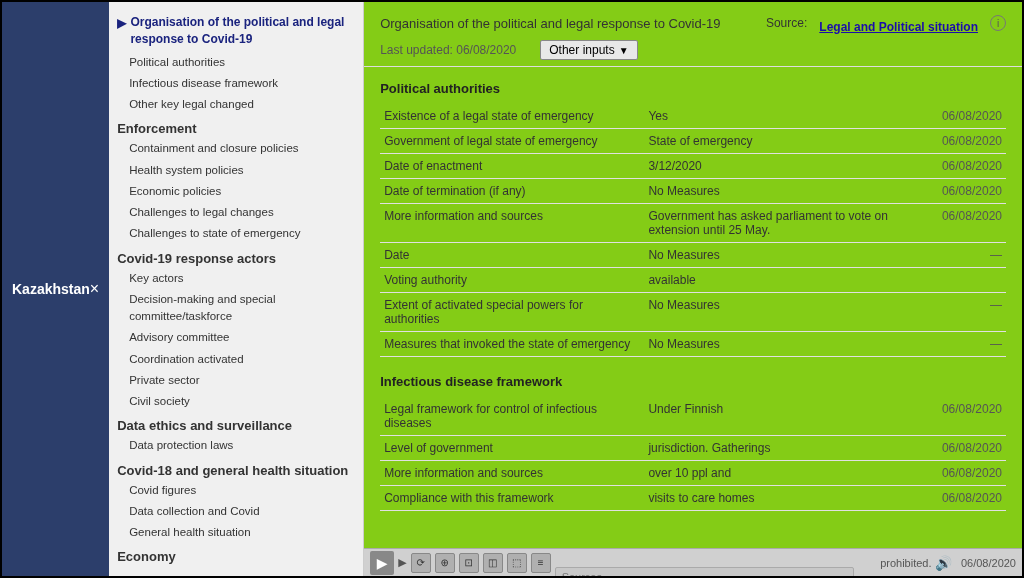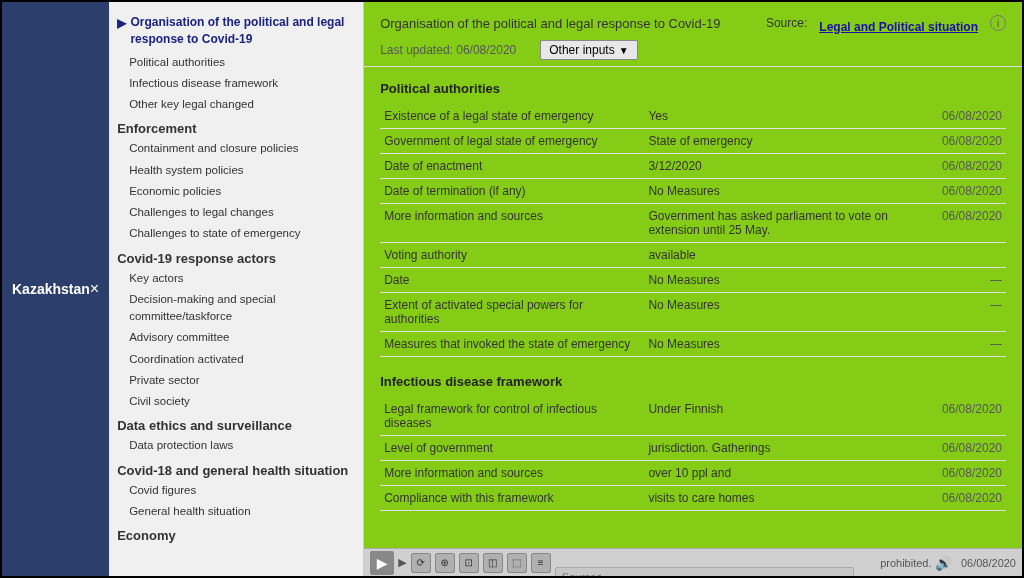--- a/index.html
+++ b/index.html
@@ -77,20 +77,21 @@
       <div class="sidebar-subitem">Advisory committee</div>
       <div class="sidebar-subitem">Coordination activated</div>
       <div class="sidebar-subitem">Private sector</div>
       <div class="sidebar-subitem">Civil society</div>
 
       <div class="sidebar-section-title">Data ethics and surveillance</div>
       <div class="sidebar-subitem">Data protection laws</div>
 
       <div class="sidebar-section-title">Covid-18 and general health situation</div>
       <div class="sidebar-subitem">Covid figures</div>
+      <div class="sidebar-subitem">Data collection and Covid</div>
       <div class="sidebar-subitem">General health situation</div>
 
       <div class="sidebar-section-title">Economy</div>
     </div>
 
     <div class="main">
       <div class="main-header">
         <div class="main-header-top">
           <span class="main-header-title">Organisation of the political and legal response to Covid-19</span>
           <div class="source-area">
@@ -132,28 +133,28 @@
                 <td>Date of termination (if any)</td>
                 <td>No Measures</td>
                 <td>06/08/2020</td>
               </tr>
               <tr>
                 <td>More information and sources</td>
                 <td>Government has asked parliament to vote on extension until 25 May.</td>
                 <td>06/08/2020</td>
               </tr>
               <tr>
+                <td>Date</td>
+                <td>No Measures</td>
+                <td>—</td>
+              </tr>
+              <tr>
                 <td>Voting authority</td>
                 <td>available</td>
                 <td></td>
-              </tr>
-              <tr>
-                <td>Date</td>
-                <td>No Measures</td>
-                <td>—</td>
               </tr>
               <tr>
                 <td>Extent of activated special powers for authorities</td>
                 <td>No Measures</td>
                 <td>—</td>
               </tr>
               <tr>
                 <td>Measures that invoked the state of emergency</td>
                 <td>No Measures</td>
                 <td>—</td>

